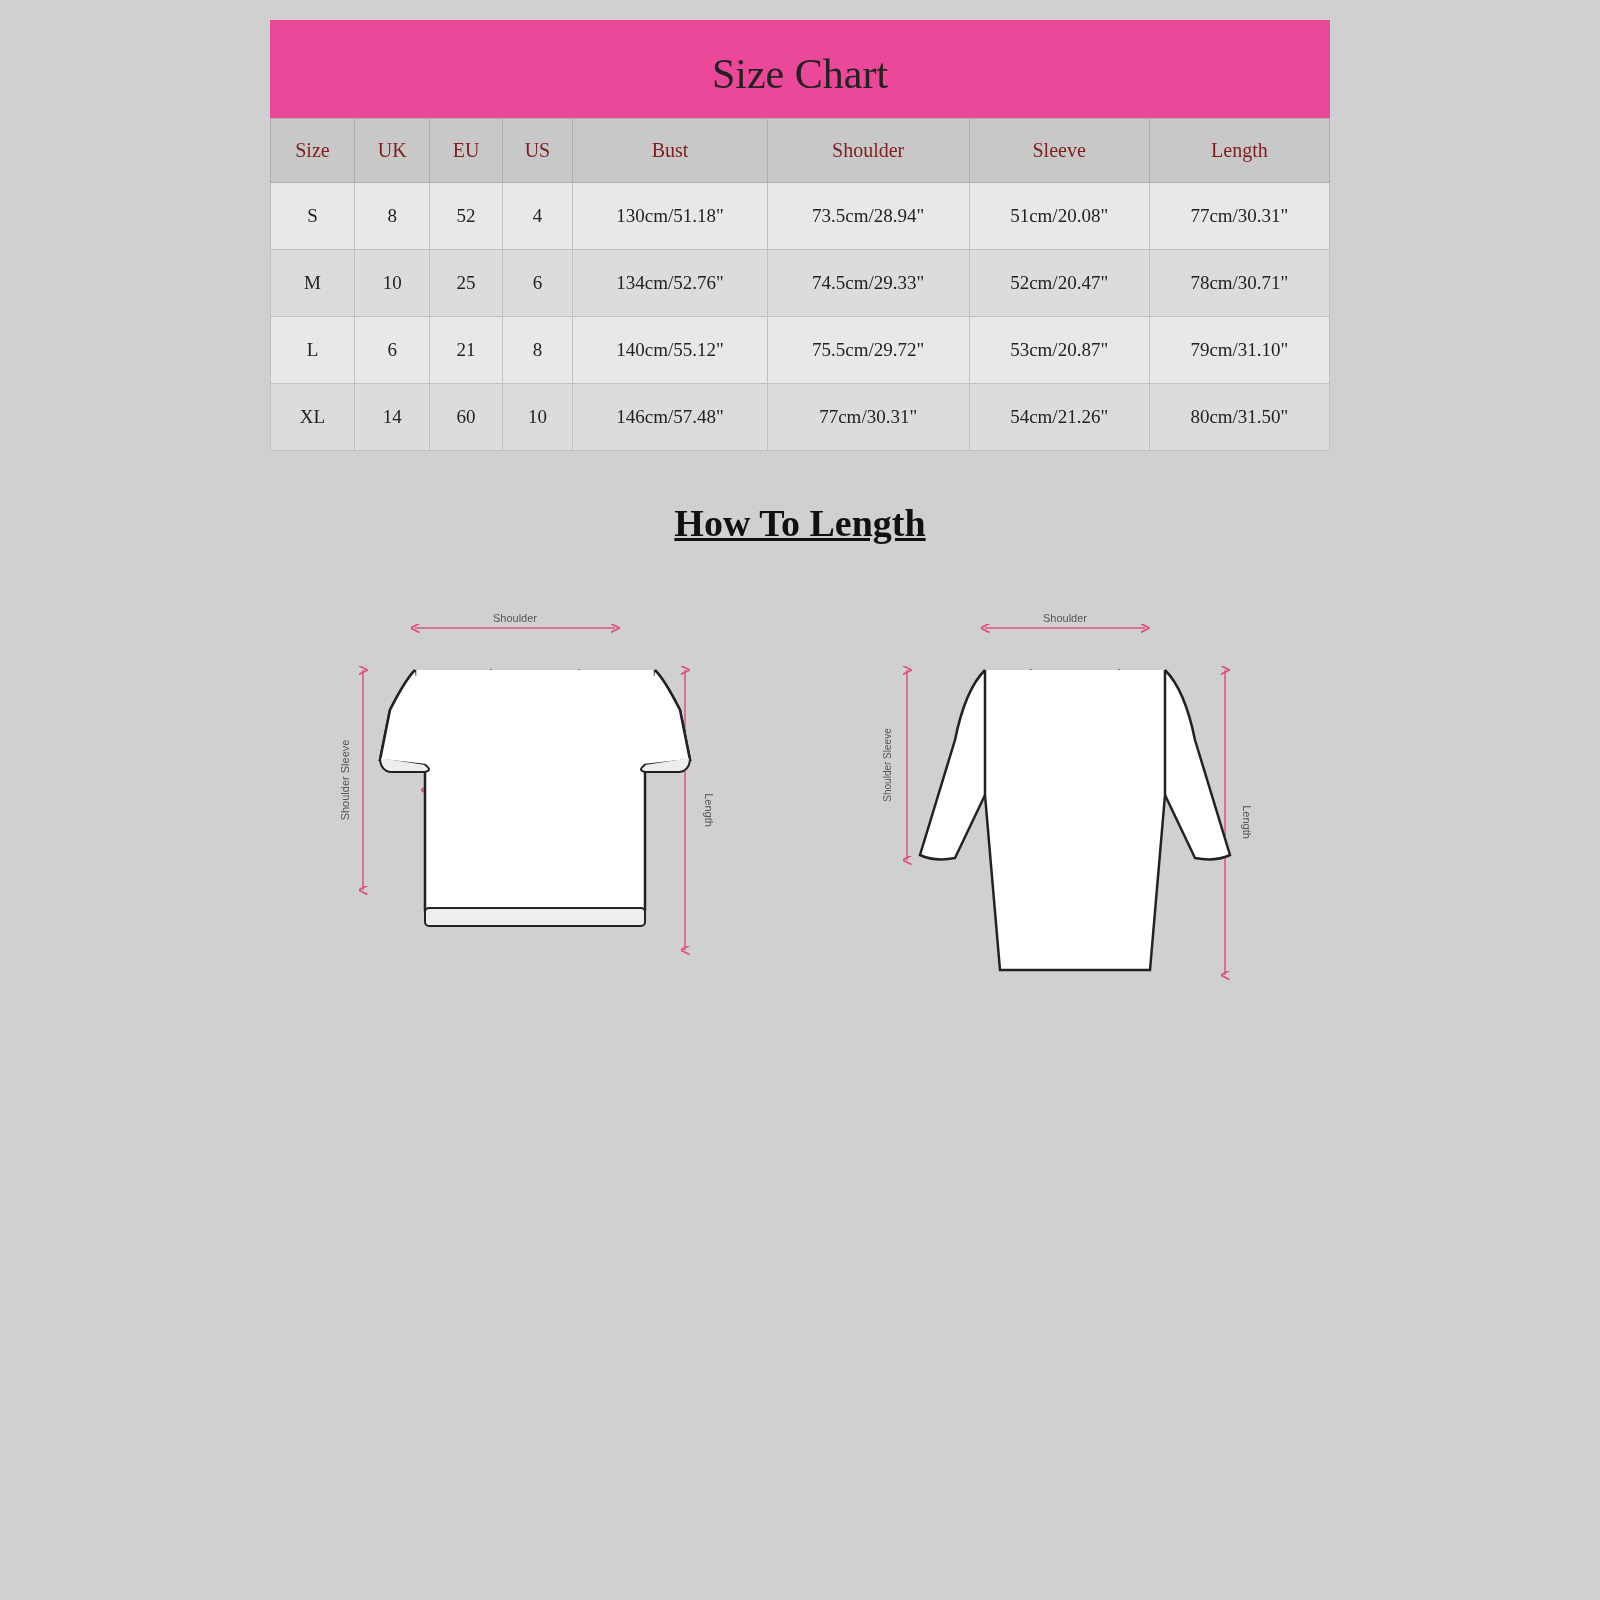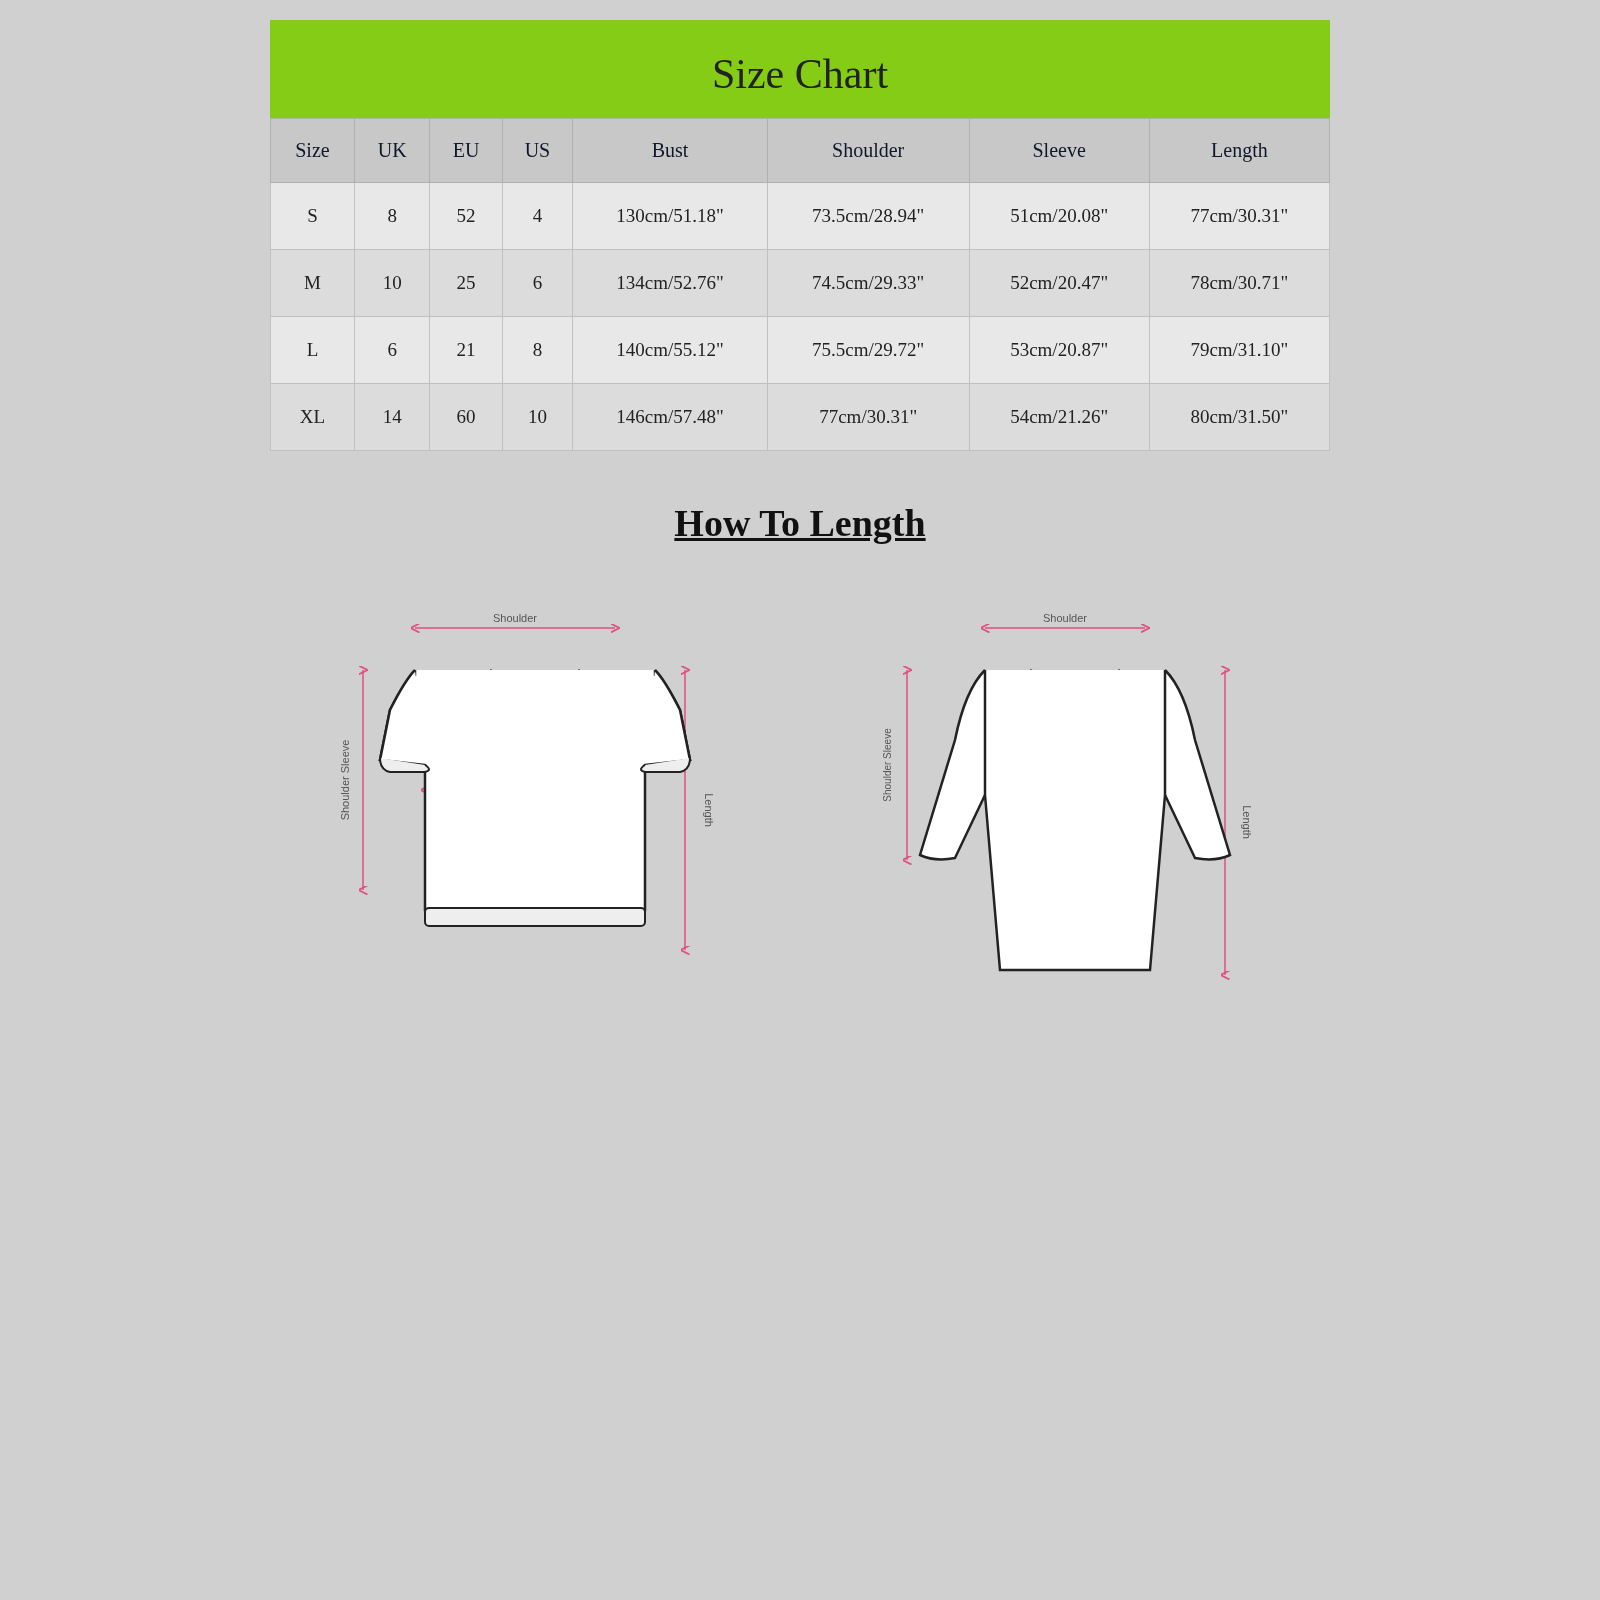--- a/index.html
+++ b/index.html
@@ -10,21 +10,21 @@
       align-items: flex-start;
       min-height: 100vh;
       font-family: Georgia, 'Times New Roman', serif;
     }
     .page-container {
       width: 1100px;
       background: #d0d0d0;
       padding: 20px;
     }
     .title-section {
-      background: #84cc16;
+      background: #ec4899;
       text-align: center;
       padding: 30px 10px 20px;
     }
     .page-title {
       font-size: 42px;
       font-weight: normal;
       font-family: Georgia, serif;
       color: #222;
     }
     .size-chart-table {
@@ -33,21 +33,21 @@
       background: #d8d8d8;
       margin-bottom: 30px;
     }
     .size-chart-table th {
       background: #c8c8c8;
       padding: 20px 10px;
       text-align: center;
       font-size: 20px;
       font-weight: normal;
       font-family: Georgia, serif;
-      color: #0f172a;
+      color: #7f1d1d;
       border: 1px solid #b0b0b0;
     }
     .size-chart-table td {
       background: #e8e8e8;
       padding: 22px 10px;
       text-align: center;
       font-size: 19px;
       font-family: Georgia, serif;
       color: #222;
       border: 1px solid #c0c0c0;

